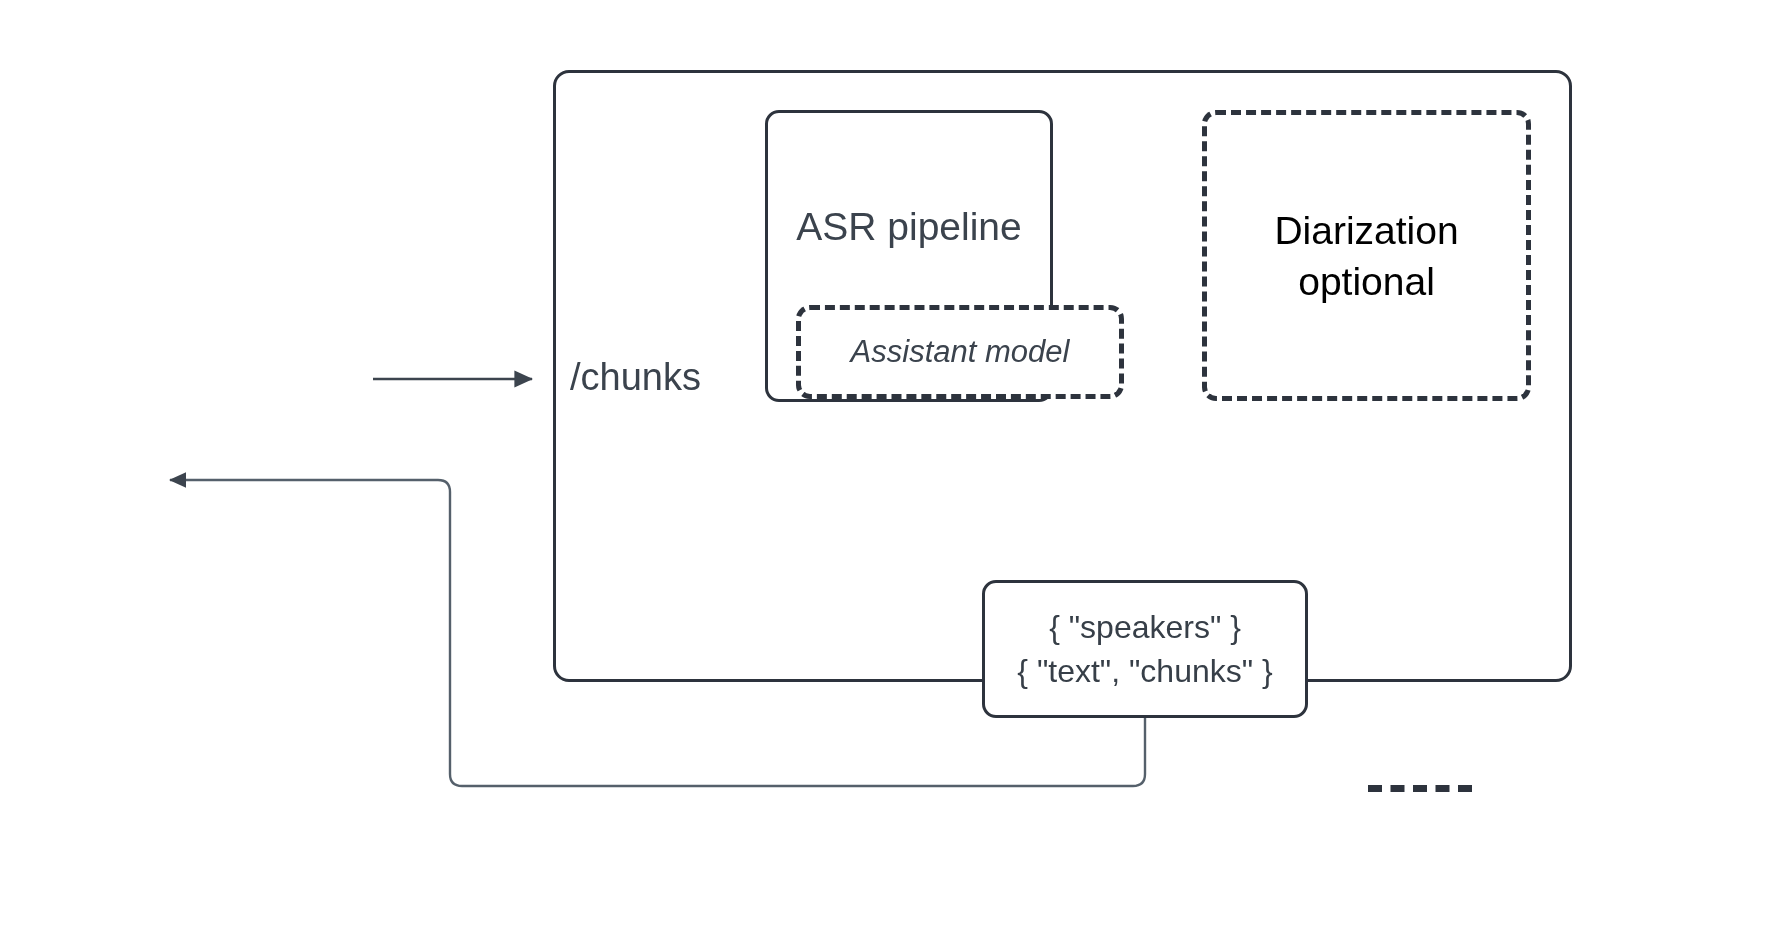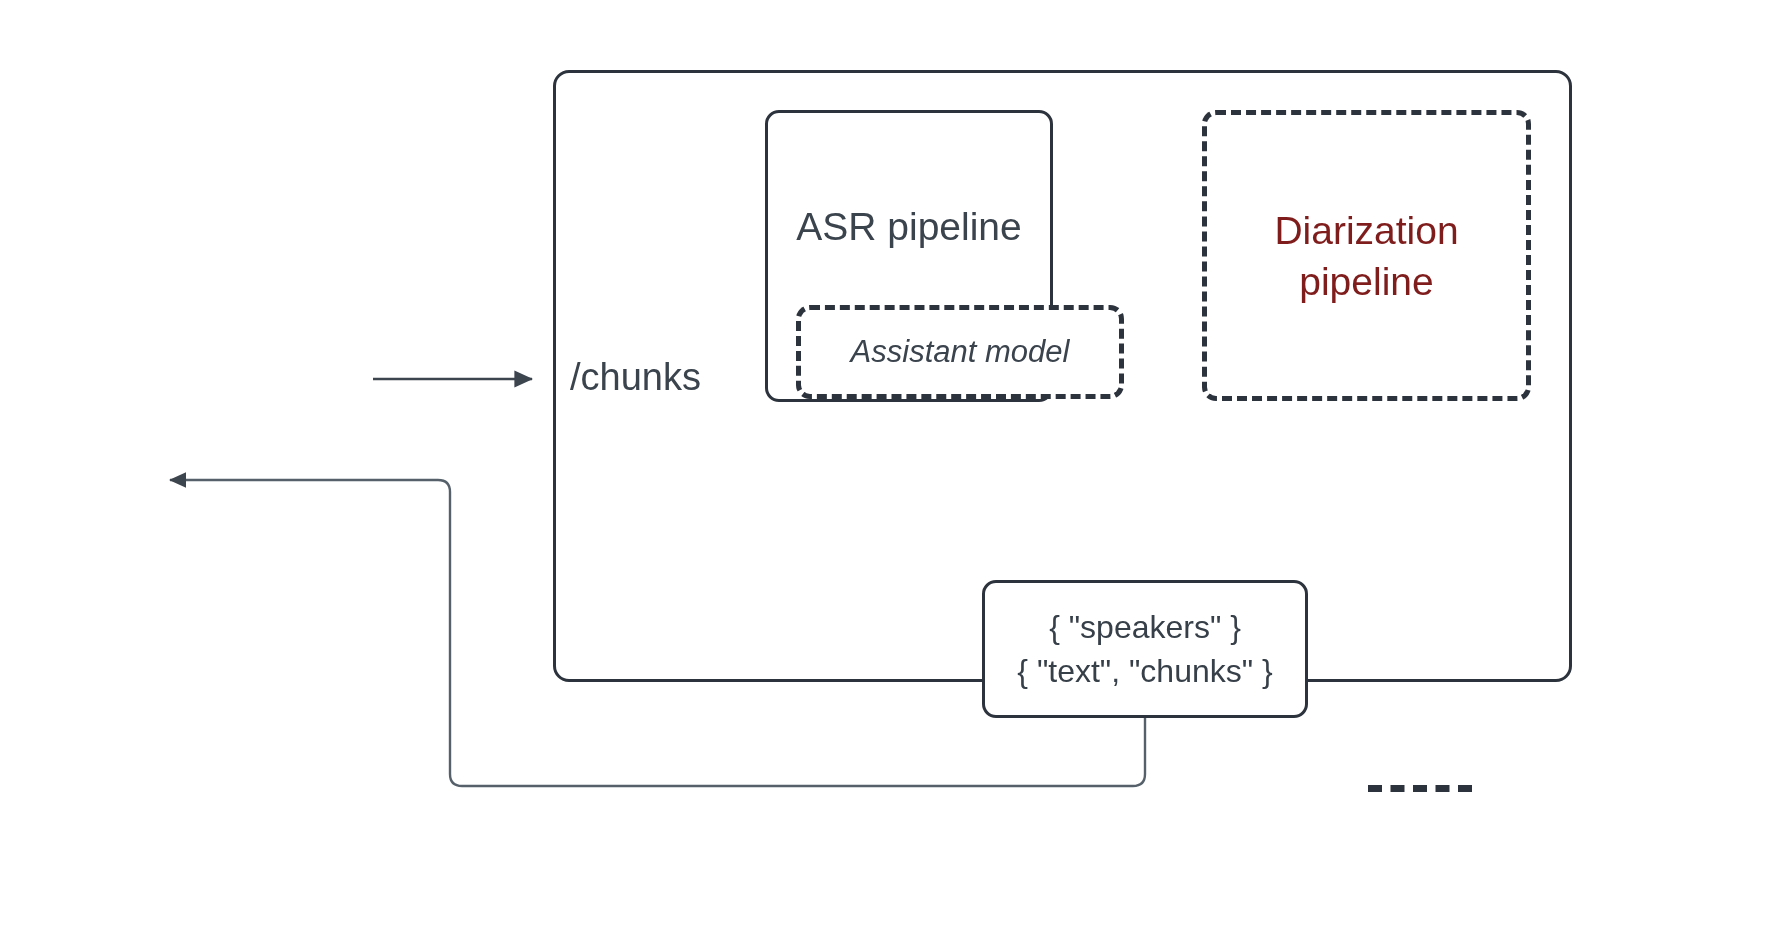--- a/index.html
+++ b/index.html
@@ -77,21 +77,21 @@
     left: 796px; top: 305px; width: 328px; height: 94px;
     font-size: 31px;
     z-index: 4;
     font-style: italic;
   }
   #assistant-node .lbl { color: #3b434d; }
   #diarization-node {
     left: 1202px; top: 110px; width: 329px; height: 291px;
     font-size: 39px;
     line-height: 51px;
-    color: #7f1d1d;
+    color: #000000;
   }
   #output-node {
     left: 982px; top: 580px; width: 326px; height: 138px;
     flex-direction: column;
     justify-content: center;
     z-index: 5;
     font-size: 32px;
   }
   #output-node .line1 { line-height: 44px; }
   #output-node .line2 { line-height: 44px; }
@@ -161,21 +161,21 @@
     <span class="lbl" id="asr-label">ASR pipeline</span>
   </div>
 
   <div class="node dashed-box" id="assistant-node">
     <span class="lbl">Assistant model</span>
   </div>
 
   <div class="node dashed-box" id="diarization-node">
     <div>
       <div>Diarization</div>
-      <div>pipeline</div>
+      <div>optional</div>
     </div>
   </div>
 
   <div class="node solid-box" id="output-node">
     <div class="line1">{ "speakers" }</div>
     <div class="line2">{ "text", "chunks" }</div>
   </div>
 
   <div id="legend">
     <div id="legend-dash"></div>

